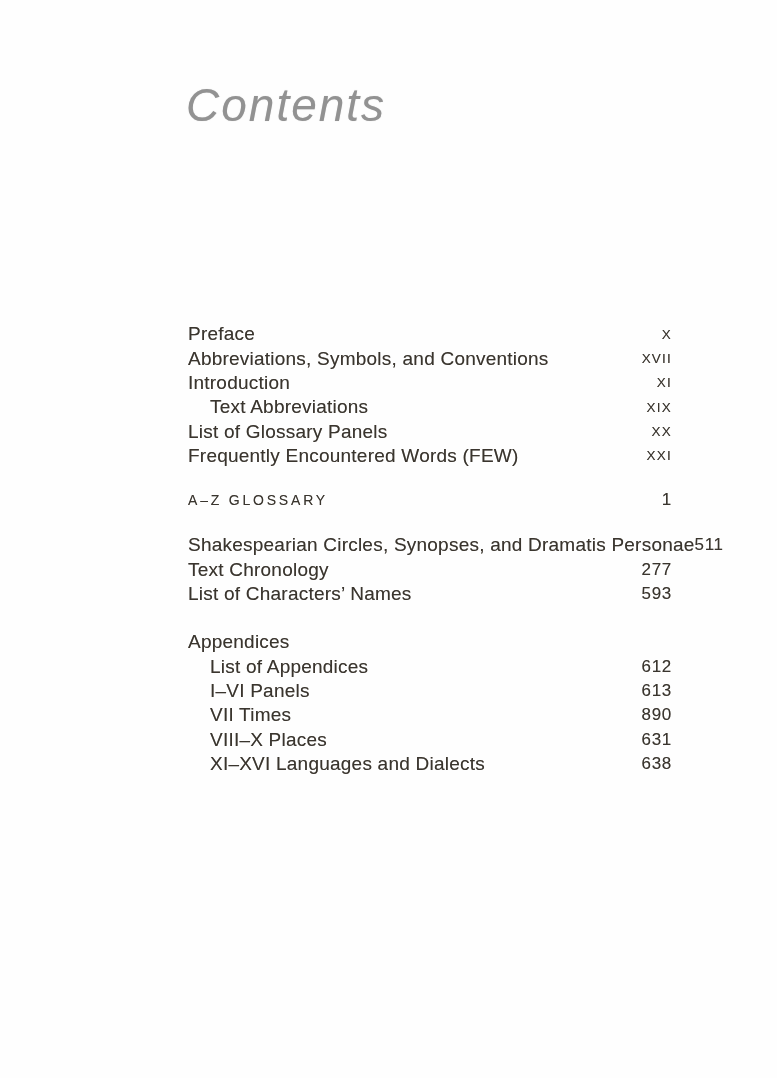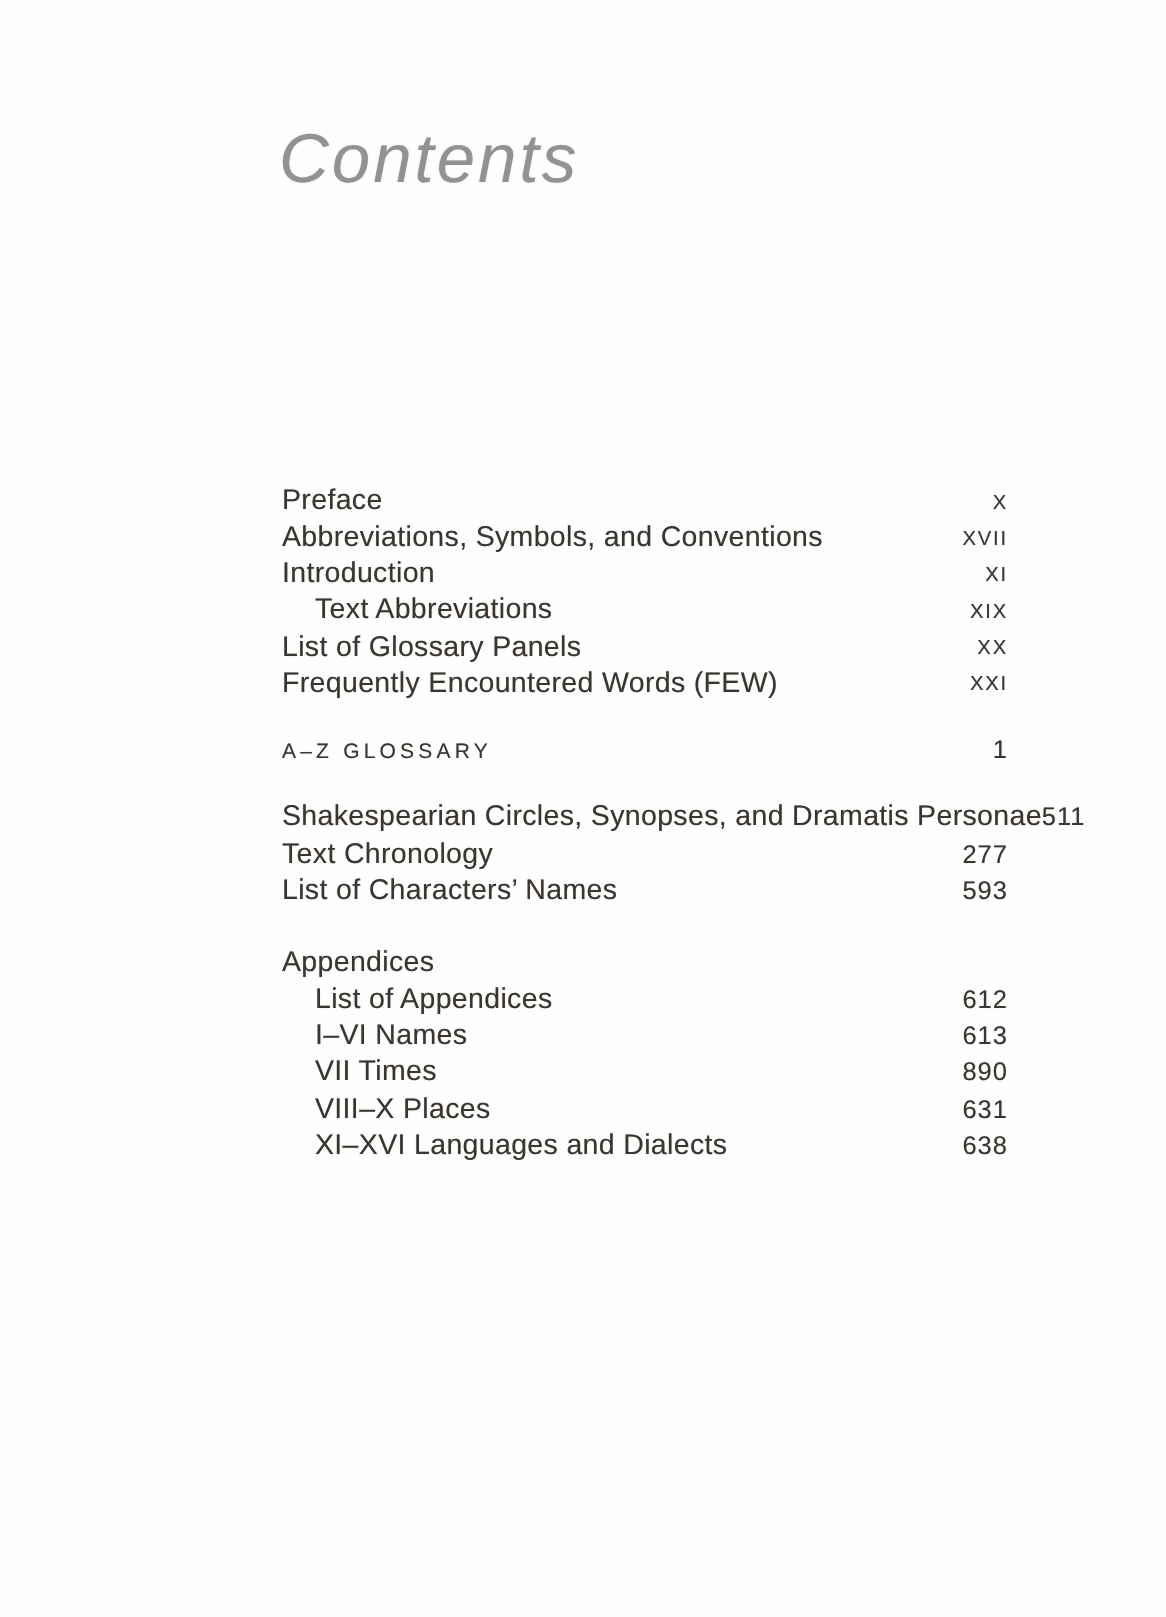--- a/index.html
+++ b/index.html
@@ -141,21 +141,21 @@
 
   <div class="block" id="appendix">
     <div class="row">
       <span class="label">Appendices</span>
     </div>
     <div class="row indent">
       <span class="label">List of Appendices</span>
       <span class="pagenum num">612</span>
     </div>
     <div class="row indent">
-      <span class="label">I–VI Names</span>
+      <span class="label">I–VI Panels</span>
       <span class="pagenum num">613</span>
     </div>
     <div class="row indent">
       <span class="label">VII Times</span>
       <span class="pagenum num">890</span>
     </div>
     <div class="row indent">
       <span class="label">VIII–X Places</span>
       <span class="pagenum num">631</span>
     </div>

